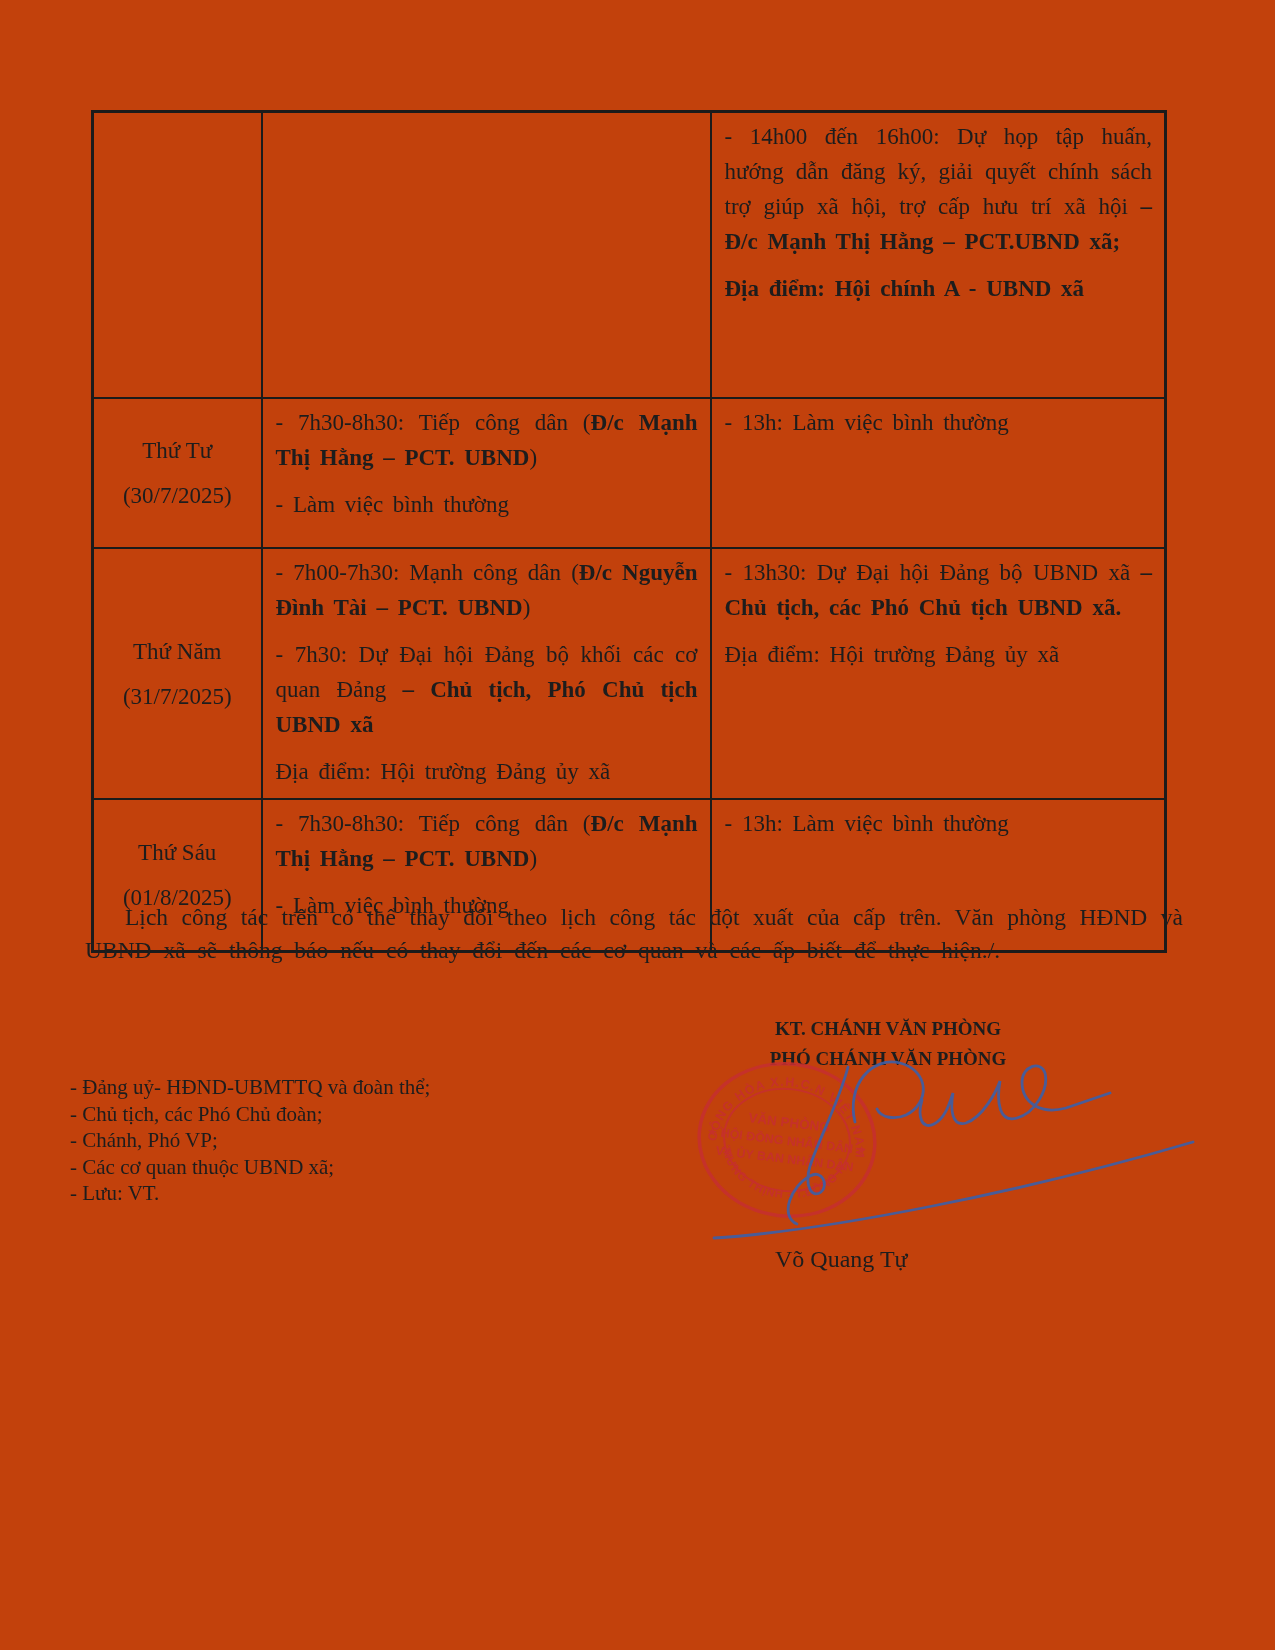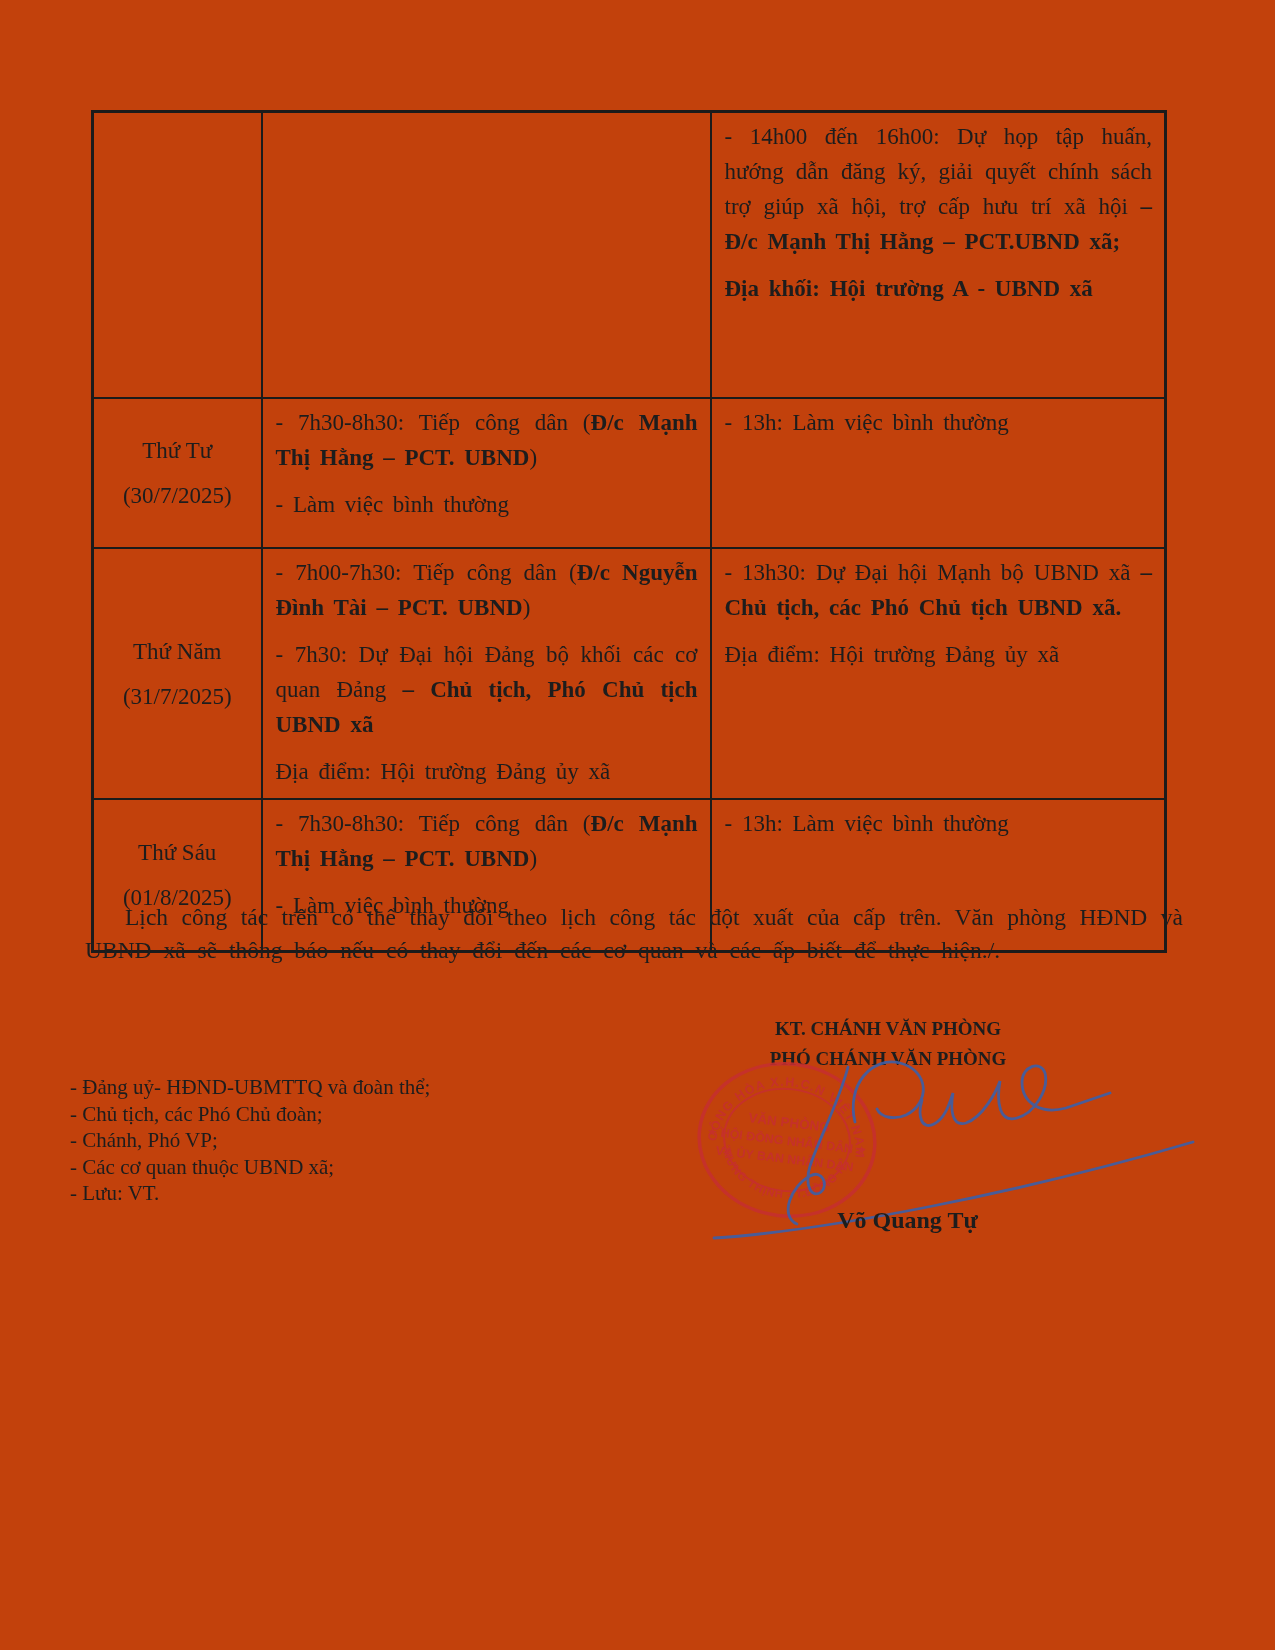--- a/index.html
+++ b/index.html
@@ -40,22 +40,22 @@
   
   .recipients{position:absolute;left:70px;top:1062px;width:480px;}
   .recipients-title{font-weight:bold;font-style:italic;font-size:22px;}
   .recipients ul{list-style:none;margin:12px 0 0 0;padding:0;font-size:21px;line-height:26.5px;}
   
   .sig-heading{
     position:absolute;left:683px;top:1014px;width:410px;
     text-align:center;font-weight:bold;font-size:19px;line-height:30px;
   }
   .signer{
-    position:absolute;left:775px;top:1207px;width:265px;
-    text-align:center;font-weight:bold;font-size:24px;
+    position:absolute;left:775px;top:1246px;width:265px;
+    text-align:left;font-weight:normal;font-size:24px;
   }
   .stamp-svg{position:absolute;left:691px;top:1057px;width:192px;height:168px;opacity:.88;}
   .stamp-svg text{font-family:"Liberation Sans","DejaVu Sans",sans-serif;font-weight:bold;}
   .sign-ink{position:absolute;left:660px;top:1030px;width:560px;height:230px;opacity:.9;}
 </style>
 </head>
 <body>
 
 <div class="page">
 
@@ -67,21 +67,21 @@
     </colgroup>
     <tbody>
         <tr class="r0">
           <td class="day-cell">
             <div class="day"></div>
             <div class="date"></div>
           </td>
           <td class="cell"></td>
           <td class="cell">
             <p><span>- 14h00 đến 16h00: Dự họp tập huấn, hướng dẫn đăng ký, giải quyết chính sách trợ giúp xã hội, trợ cấp hưu trí xã hội </span><b>– Đ/c Mạnh Thị Hằng – PCT.UBND xã;</b></p>
-            <p><b>Địa khối: Hội trường A - UBND xã</b></p>
+            <p><b>Địa điểm: Hội chính A - UBND xã</b></p>
           </td>
         </tr>
         <tr class="r1">
           <td class="day-cell">
             <div class="day">Thứ Tư</div>
             <div class="date">(30/7/2025)</div>
           </td>
           <td class="cell">
             <p><span>- 7h30-8h30: Tiếp công dân (</span><b>Đ/c Mạnh Thị Hằng – PCT. UBND</b><span>)</span></p>
             <p><span>- Làm việc bình thường</span></p>
@@ -89,26 +89,26 @@
           <td class="cell">
             <p><span>- 13h: Làm việc bình thường</span></p>
           </td>
         </tr>
         <tr class="r2">
           <td class="day-cell">
             <div class="day">Thứ Năm</div>
             <div class="date">(31/7/2025)</div>
           </td>
           <td class="cell">
-            <p><span>- 7h00-7h30: Tiếp công dân (</span><b>Đ/c Nguyễn Đình Tài – PCT. UBND</b><span>)</span></p>
+            <p><span>- 7h00-7h30: Mạnh công dân (</span><b>Đ/c Nguyễn Đình Tài – PCT. UBND</b><span>)</span></p>
             <p><span>- 7h30: Dự Đại hội Đảng bộ khối các cơ quan Đảng </span><b>– Chủ tịch, Phó Chủ tịch UBND xã</b></p>
             <p><span>Địa điểm: Hội trường Đảng ủy xã</span></p>
           </td>
           <td class="cell">
-            <p><span>- 13h30: Dự Đại hội Mạnh bộ UBND xã </span><b>– Chủ tịch, các Phó Chủ tịch UBND xã.</b></p>
+            <p><span>- 13h30: Dự Đại hội Đảng bộ UBND xã </span><b>– Chủ tịch, các Phó Chủ tịch UBND xã.</b></p>
             <p><span>Địa điểm: Hội trường Đảng ủy xã</span></p>
           </td>
         </tr>
         <tr class="r3">
           <td class="day-cell">
             <div class="day">Thứ Sáu</div>
             <div class="date">(01/8/2025)</div>
           </td>
           <td class="cell">
             <p><span>- 7h30-8h30: Tiếp công dân (</span><b>Đ/c Mạnh Thị Hằng – PCT. UBND</b><span>)</span></p>

